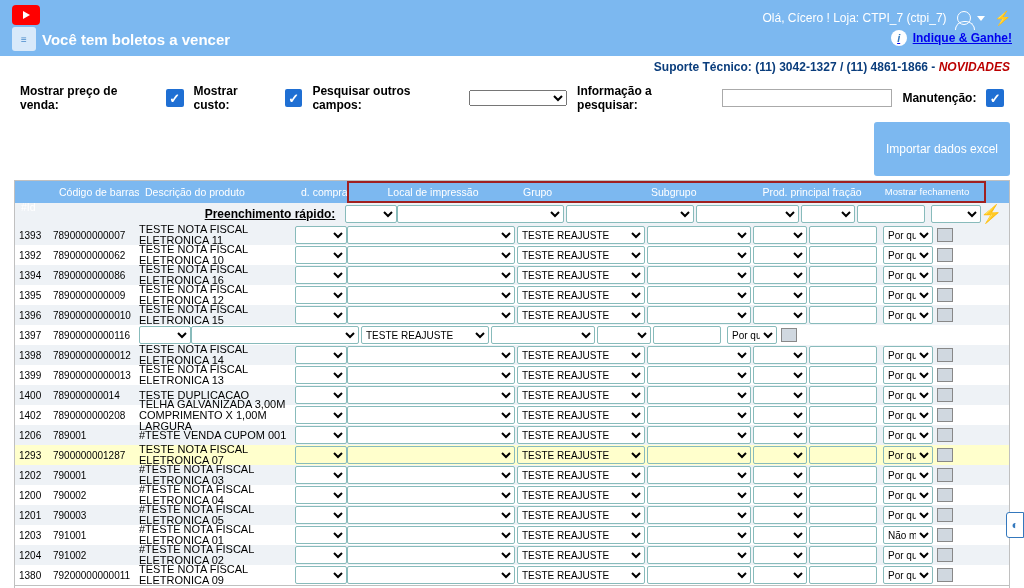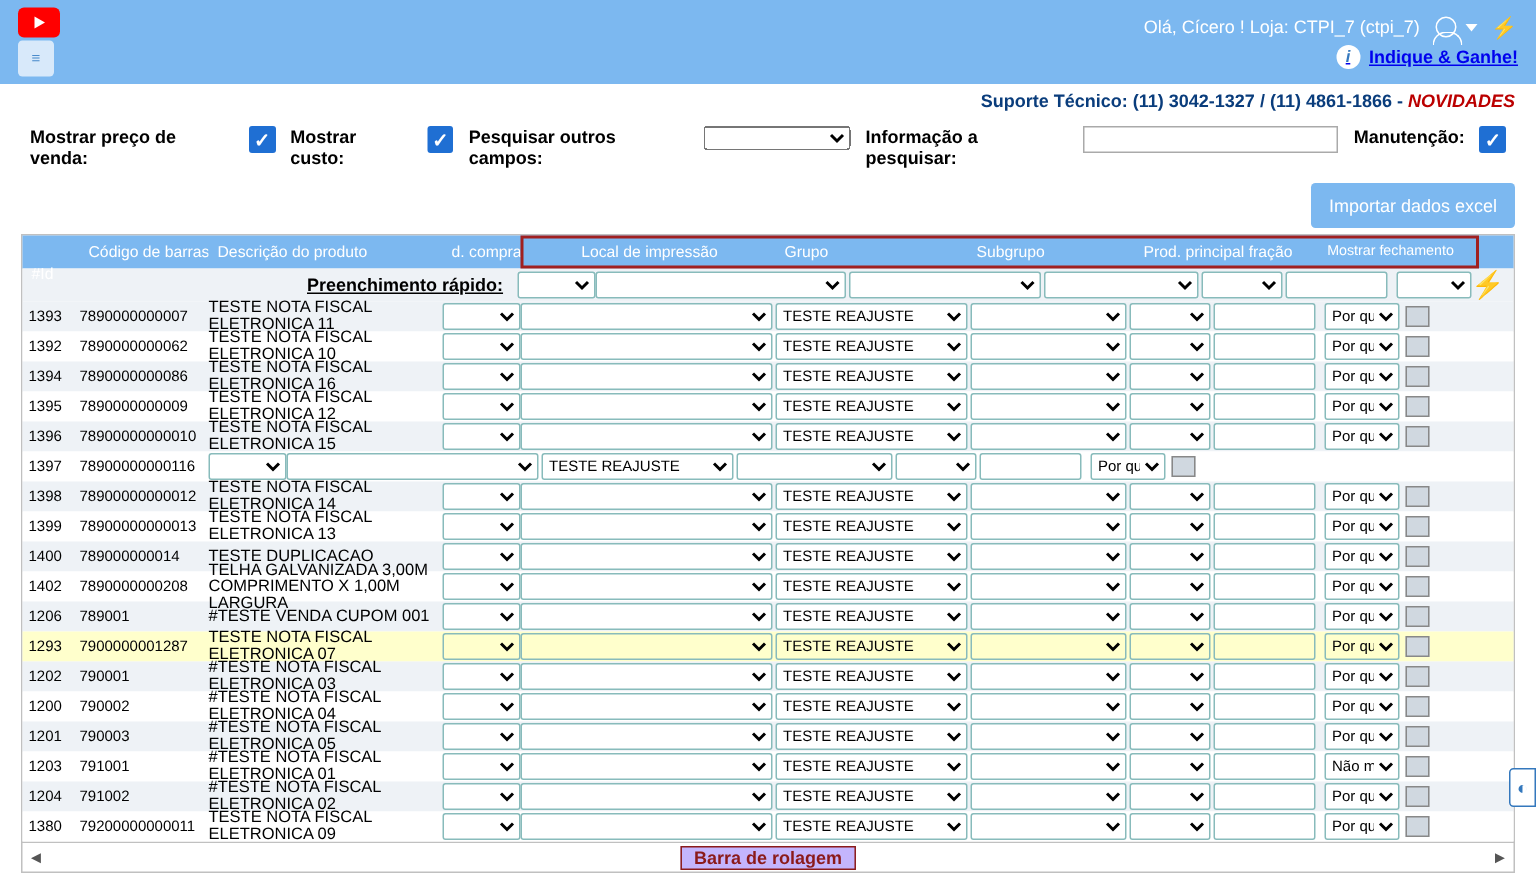--- a/index.html
+++ b/index.html
@@ -13,28 +13,28 @@
 .header-title { color: #fff; font-size: 15px; font-weight: bold; }
 .header-right { display: flex; flex-direction: column; align-items: flex-end; gap: 4px; color: #fff; font-size: 12px; }
 .header-right-top { display: flex; align-items: center; gap: 10px; }
 .header-user { display: flex; align-items: center; gap: 6px; }
 .indique { display: flex; align-items: center; gap: 6px; font-weight: bold; }
 .info-icon { display: inline-flex; width: 16px; height: 16px; background: #fff; color: #3478bd; border-radius: 50%; align-items: center; justify-content: center; font-style: italic; font-weight: bold; font-size: 11px; }
 
 .support-bar { text-align: right; padding: 4px 14px; font-size: 12px; color: #0a3d7c; font-weight: bold; }
 .support-bar .novidades { color: #bb0000; font-style: italic; }
 
-.filters { display: flex; align-items: flex-start; gap: 10px; padding: 6px 20px 10px; font-size: 12px; font-weight: bold; }
+.filters { display: flex; align-items: center; gap: 10px; padding: 6px 20px 10px; font-size: 12px; font-weight: bold; }
 .filters select { font-size: 11px; }
 .filters input[type=text] { border: 1px solid #aaa; height: 18px; }
 .filters .search-input { width: 170px; }
 .chk { width: 18px; height: 18px; background: #1f6fd3; display: inline-flex; align-items: center; justify-content: center; color: #fff; font-size: 13px; font-weight: bold; border-radius: 2px; }
 
 .import-row { display: flex; justify-content: flex-end; padding: 0 14px 4px; }
-.btn-import { background: #7cb8f0; color: #fff; padding: 8px 12px; border: none; border-radius: 3px; font-size: 12px; cursor: pointer; }
+.btn-import { background: #7cb8f0; color: #fff; padding: 20px 12px; border: none; border-radius: 3px; font-size: 12px; cursor: pointer; }
 
 .table-wrap { margin: 0 14px; border: 1px solid #c0c0c0; }
 .thead { display: flex; background: #7cb8f0; color: #fff; font-size: 10.5px; height: 22px; align-items: center; }
 .thead .th { padding: 2px 6px; white-space: nowrap; overflow: hidden; }
 .thead .highlighted-group { display: flex; border: 2px solid #a02020; height: 100%; align-items: center; flex: 0 0 639px; }
 .th-id { width: 38px; margin-top: 29px; }
 .th-barcode { width: 86px; }
 .th-desc { width: 156px; }
 .th-dcompra { width: 52px; }
 .th-local { width: 168px; text-align: center; }
@@ -79,20 +79,21 @@
 <body>
 
 <div class="header-top">
   <div class="header-left">
     <div style="display:flex;flex-direction:column;align-items:flex-start;gap:2px">
       <div class="youtube-icon">
           <div class="youtube-triangle"></div>
         </div>
       <div style="display:flex;align-items:center;gap:6px">
         <div class="boleto-icon">≡</div>
+        <div class="header-title">Você tem boletos a vencer</div>
       </div>
     </div>
   </div>
   <div class="header-right">
     <div class="header-right-top">
       <span>Olá, Cícero ! Loja: CTPI_7 (ctpi_7)</span>
       <span class="header-user">
         <span class="user-icon"></span>
         <span class="caret-down"></span>
       </span>

